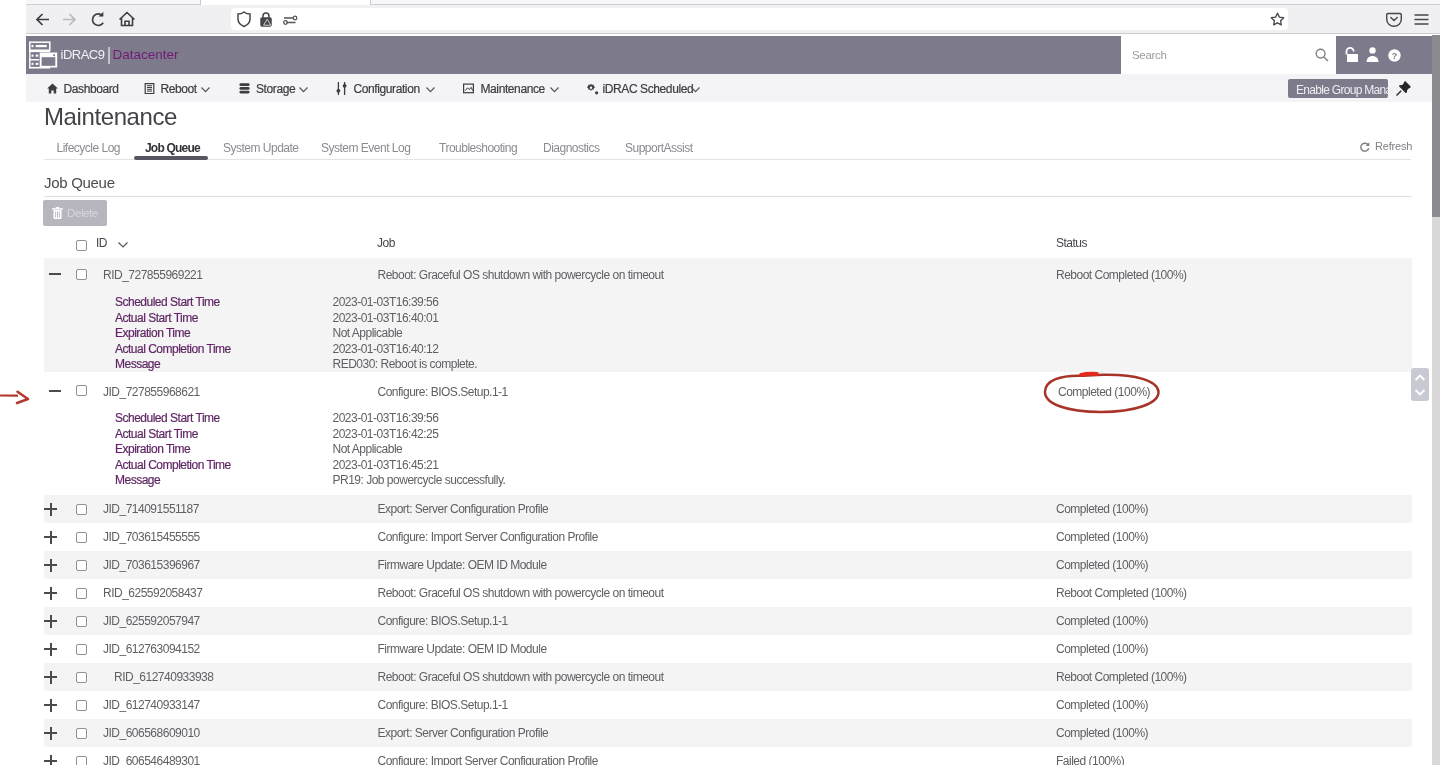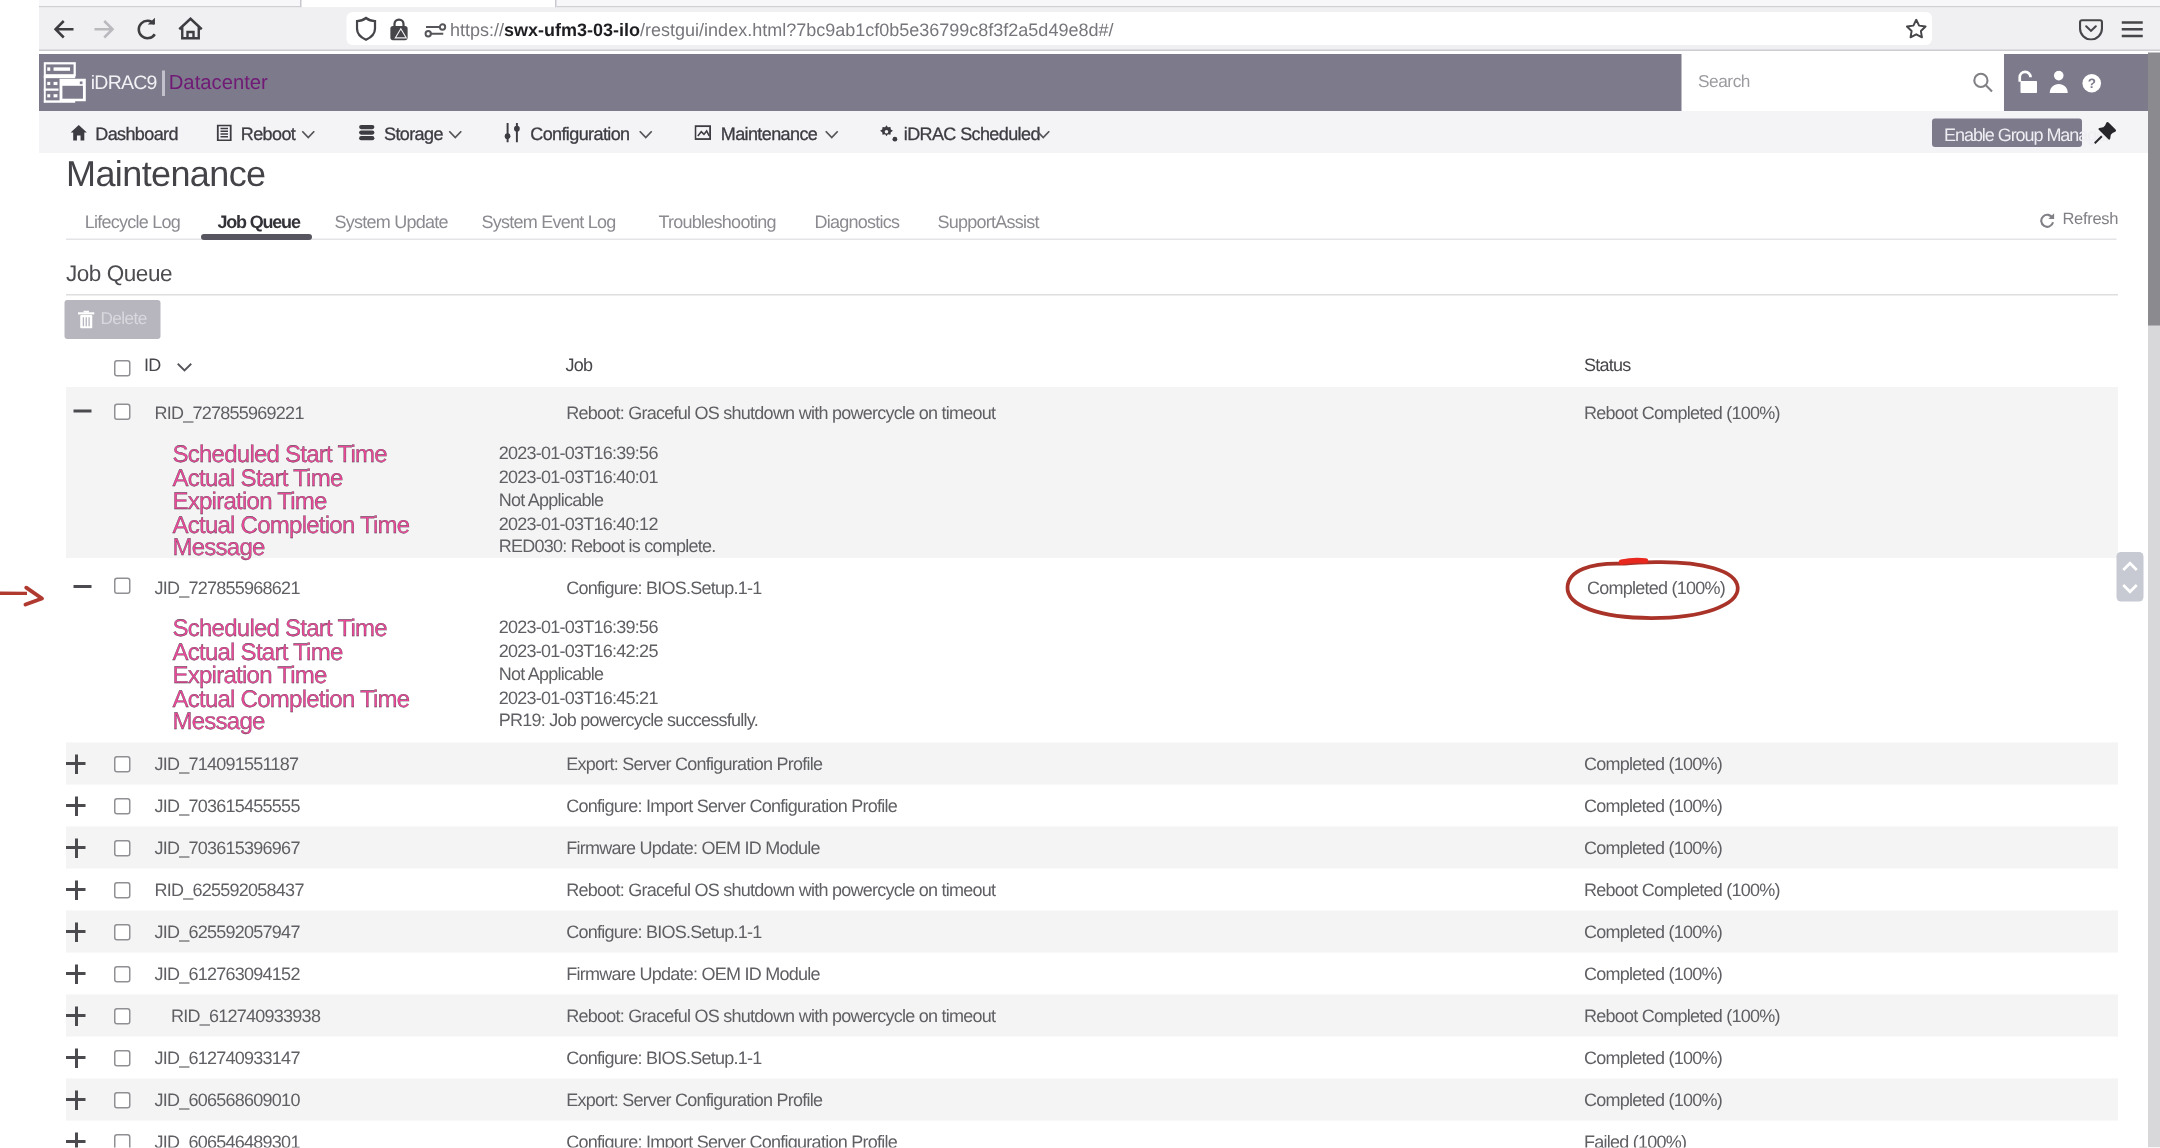--- a/index.html
+++ b/index.html
@@ -16,21 +16,21 @@
   
   #hdr{left:26px;top:36px;width:1406px;height:38px;background:#7d7a8c}
   #searchbox{left:1121px;top:36px;width:215px;height:38px;background:#fff}
   
   #nav{left:26px;top:74px;width:1406px;height:28px;background:#f4f4f6}
   .navtxt{top:82px;font-size:12px;color:#3c3c42;letter-spacing:-0.4px;-webkit-text-stroke:0.2px #3c3c42}
   
   .tabtxt{top:141px;font-size:12px;color:#8b8b91;letter-spacing:-0.5px}
   .cell{font-size:12px;color:#5f5f64;letter-spacing:-0.5px}
   .hcell{font-size:12px;color:#46464b;letter-spacing:-0.5px}
-  .dlabel{font-size:16px;color:#ec4899;letter-spacing:-0.5px;-webkit-text-stroke:0.2px #37373c}
+  .dlabel{font-size:12px;color:#701a75;letter-spacing:-0.5px;-webkit-text-stroke:0.2px #37373c}
   .dval{font-size:12px;color:#5f5f64;letter-spacing:-0.5px}
   .cb{position:absolute;width:11px;height:11px;border:1px solid #8f8f94;border-radius:2px;background:#fff;box-sizing:border-box}
   .rowbg{position:absolute;left:44px;width:1368px;background:#f4f4f4}
   .plus{position:absolute;width:13px;height:13px}
   .plus:before{content:"";position:absolute;left:0;top:5.5px;width:13px;height:2px;background:#4a4a4f}
   .plus:after{content:"";position:absolute;left:5.5px;top:0;width:2px;height:13px;background:#4a4a4f}
   .minus{position:absolute;width:12px;height:2.5px;background:#4a4a4f}
   #scrolltrack{left:1432px;top:36px;width:8px;height:729px;background:#d8d8da}
   #scrollthumb{left:1432px;top:35px;width:8px;height:182px;background:#8a8a8f}
 </style>
@@ -70,21 +70,20 @@
       <path d="M26 8 V6 a3 3 0 0 1 6 0 v2"></path>
     </g>
     <path d="M30.2 9.2 l3.6 6 h-7.2 z" fill="#45454a" stroke="#f0f0f2" stroke-width="0.8"></path>
 
     <g stroke="#55555a" stroke-width="1.4" fill="none">
       <path d="M47 8 h9 M49.5 12.5 h9"></path>
     </g>
     <circle cx="58" cy="8" r="1.8" fill="none" stroke="#55555a" stroke-width="1.3"></circle>
     <circle cx="48.5" cy="12.5" r="1.8" fill="none" stroke="#55555a" stroke-width="1.3"></circle>
   </svg>
-  <div class="txt urltxt" style="left:300px">https://<b style="color:#1e1e22">swx-ufm3-03-ilo</b>/restgui/index.html?7bc9ab1cf0b5e36799c8f3f2a5d49e8d#/</div>
 
   <svg class="abs" style="left:1270px;top:12px" width="15" height="15" viewBox="0 0 15 15">
     <path d="M7.5 1.2 l1.9 3.9 4.3 0.6 -3.1 3 0.7 4.2 -3.8-2 -3.8 2 0.7-4.2 -3.1-3 4.3-0.6 z" fill="none" stroke="#45454a" stroke-width="1.3" stroke-linejoin="round"></path>
   </svg>
 
   <svg class="abs" style="left:1386px;top:12px" width="16" height="15" viewBox="0 0 16 15">
     <path d="M2 1.5 h12 c0.8 0 1.3 0.5 1.3 1.3 V7 a7.3 7.3 0 0 1-14.6 0 V2.8 c0-0.8 0.5-1.3 1.3-1.3 z" fill="none" stroke="#45454a" stroke-width="1.4"></path>
     <path d="M4.8 5.5 L8 8.6 11.2 5.5" fill="none" stroke="#45454a" stroke-width="1.4" stroke-linecap="round"></path>
   </svg>
 

